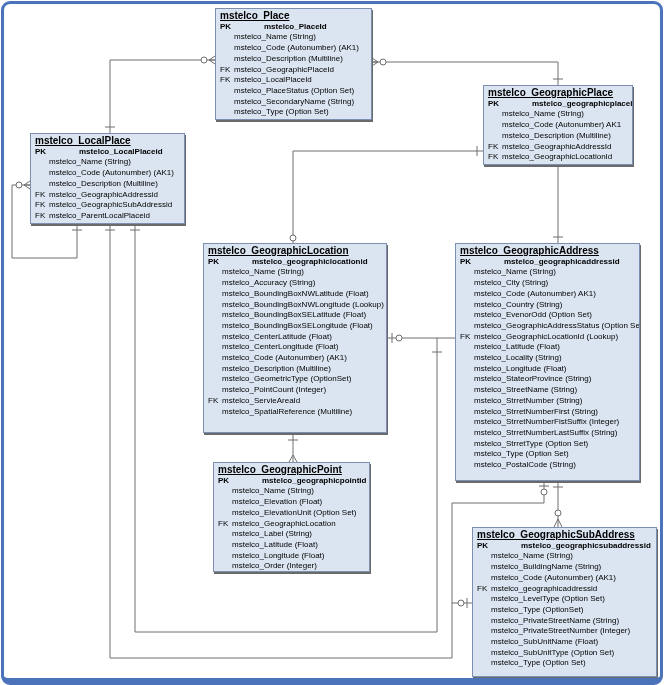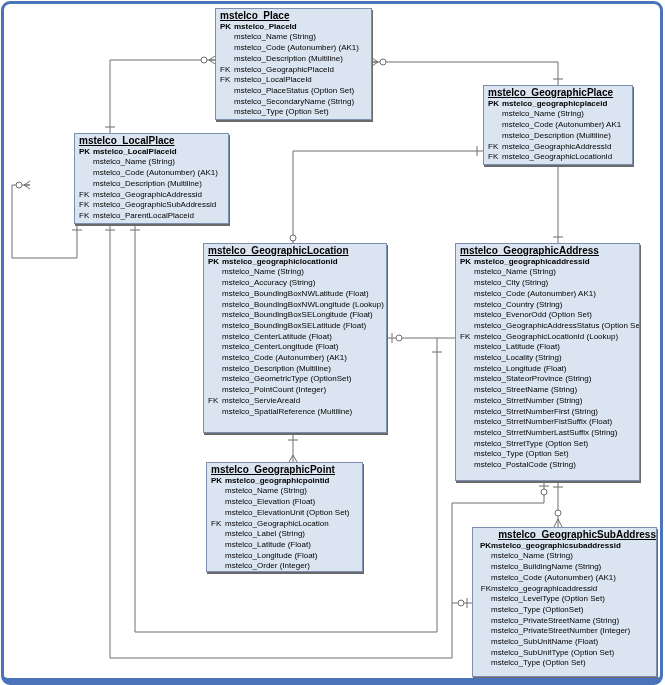--- a/index.html
+++ b/index.html
@@ -23,21 +23,21 @@
     color:#000;
   }
   .ent .t{
     font-size:10px;font-weight:bold;line-height:10.7px;
     padding-left:4px;white-space:nowrap;text-decoration:underline;
   }
   .ent .r{
     display:flex;font-size:8px;line-height:10.7px;white-space:nowrap;
     padding-left:4px;
   }
-  .ent .r.pk{font-weight:bold;}
+  .ent .r.pk{font-weight:bold;gap:30px;}
   .ent .p{flex:0 0 14px;width:14px;}
   .ent .l{flex:0 0 auto;}
 </style>
 </head>
 <body>
 
 <div id="canvas">
 
   <svg id="wires" width="665" height="685">
     <g stroke="#6e6e6e" stroke-width="1" fill="none">
@@ -152,21 +152,21 @@
         </div>
         <div class="r">
           <span class="p">FK</span>
           <span class="l">mstelco_GeographicAddressId</span>
         </div>
         <div class="r">
           <span class="p">FK</span>
           <span class="l">mstelco_GeographicLocationId</span>
         </div>
       </div>
-      <div class="ent" style="left: 30px; top: 133px; width: 155px; height: 91px; margin-left: 44px;">
+      <div class="ent" style="left: 30px; top: 133px; width: 155px; height: 91px;">
         <div class="t">mstelco_LocalPlace</div>
         <div class="r pk">
           <span class="p">PK</span>
           <span class="l">mstelco_LocalPlaceid</span>
         </div>
         <div class="r">
           <span class="p"></span>
           <span class="l">mstelco_Name (String)</span>
         </div>
         <div class="r">
@@ -207,25 +207,25 @@
         <div class="r">
           <span class="p"></span>
           <span class="l">mstelco_BoundingBoxNWLatitude (Float)</span>
         </div>
         <div class="r">
           <span class="p"></span>
           <span class="l">mstelco_BoundingBoxNWLongitude (Lookup)</span>
         </div>
         <div class="r">
           <span class="p"></span>
+          <span class="l">mstelco_BoundingBoxSELatitude (Float)</span>
+        </div>
+        <div class="r">
+          <span class="p"></span>
           <span class="l">mstelco_BoundingBoxSELongitude (Float)</span>
-        </div>
-        <div class="r">
-          <span class="p"></span>
-          <span class="l">mstelco_BoundingBoxSELatitude (Float)</span>
         </div>
         <div class="r">
           <span class="p"></span>
           <span class="l">mstelco_CenterLatitude (Float)</span>
         </div>
         <div class="r">
           <span class="p"></span>
           <span class="l">mstelco_CenterLongitude (Float)</span>
         </div>
         <div class="r">
@@ -310,40 +310,40 @@
         <div class="r">
           <span class="p"></span>
           <span class="l">mstelco_StrretNumber (String)</span>
         </div>
         <div class="r">
           <span class="p"></span>
           <span class="l">mstelco_StrretNumberFirst (String)</span>
         </div>
         <div class="r">
           <span class="p"></span>
-          <span class="l">mstelco_StrretNumberFistSuffix (Float)</span>
+          <span class="l">mstelco_StrretNumberFistSuffix (Integer)</span>
         </div>
         <div class="r">
           <span class="p"></span>
           <span class="l">mstelco_StrretNumberLastSuffix (String)</span>
         </div>
         <div class="r">
           <span class="p"></span>
           <span class="l">mstelco_StrretType (Option Set)</span>
         </div>
         <div class="r">
           <span class="p"></span>
           <span class="l">mstelco_Type (Option Set)</span>
         </div>
         <div class="r">
           <span class="p"></span>
           <span class="l">mstelco_PostalCode (String)</span>
         </div>
       </div>
-      <div class="ent" style="left: 206px; top: 462px; width: 157px; height: 110px;">
+      <div class="ent" style="left: 213px; top: 462px; width: 157px; height: 110px;">
         <div class="t">mstelco_GeographicPoint</div>
         <div class="r pk">
           <span class="p">PK</span>
           <span class="l">mstelco_geographicpointid</span>
         </div>
         <div class="r">
           <span class="p"></span>
           <span class="l">mstelco_Name (String)</span>
         </div>
         <div class="r">
@@ -368,21 +368,21 @@
         </div>
         <div class="r">
           <span class="p"></span>
           <span class="l">mstelco_Longitude (Float)</span>
         </div>
         <div class="r">
           <span class="p"></span>
           <span class="l">mstelco_Order (Integer)</span>
         </div>
       </div>
-      <div class="ent" style="left: 472px; top: 527px; width: 185px; height: 150px; text-align: right;">
+      <div class="ent" style="left: 472px; top: 527px; width: 185px; height: 150px;">
         <div class="t">mstelco_GeographicSubAddress</div>
         <div class="r pk">
           <span class="p">PK</span>
           <span class="l">mstelco_geographicsubaddressid</span>
         </div>
         <div class="r">
           <span class="p"></span>
           <span class="l">mstelco_Name (String)</span>
         </div>
         <div class="r">

